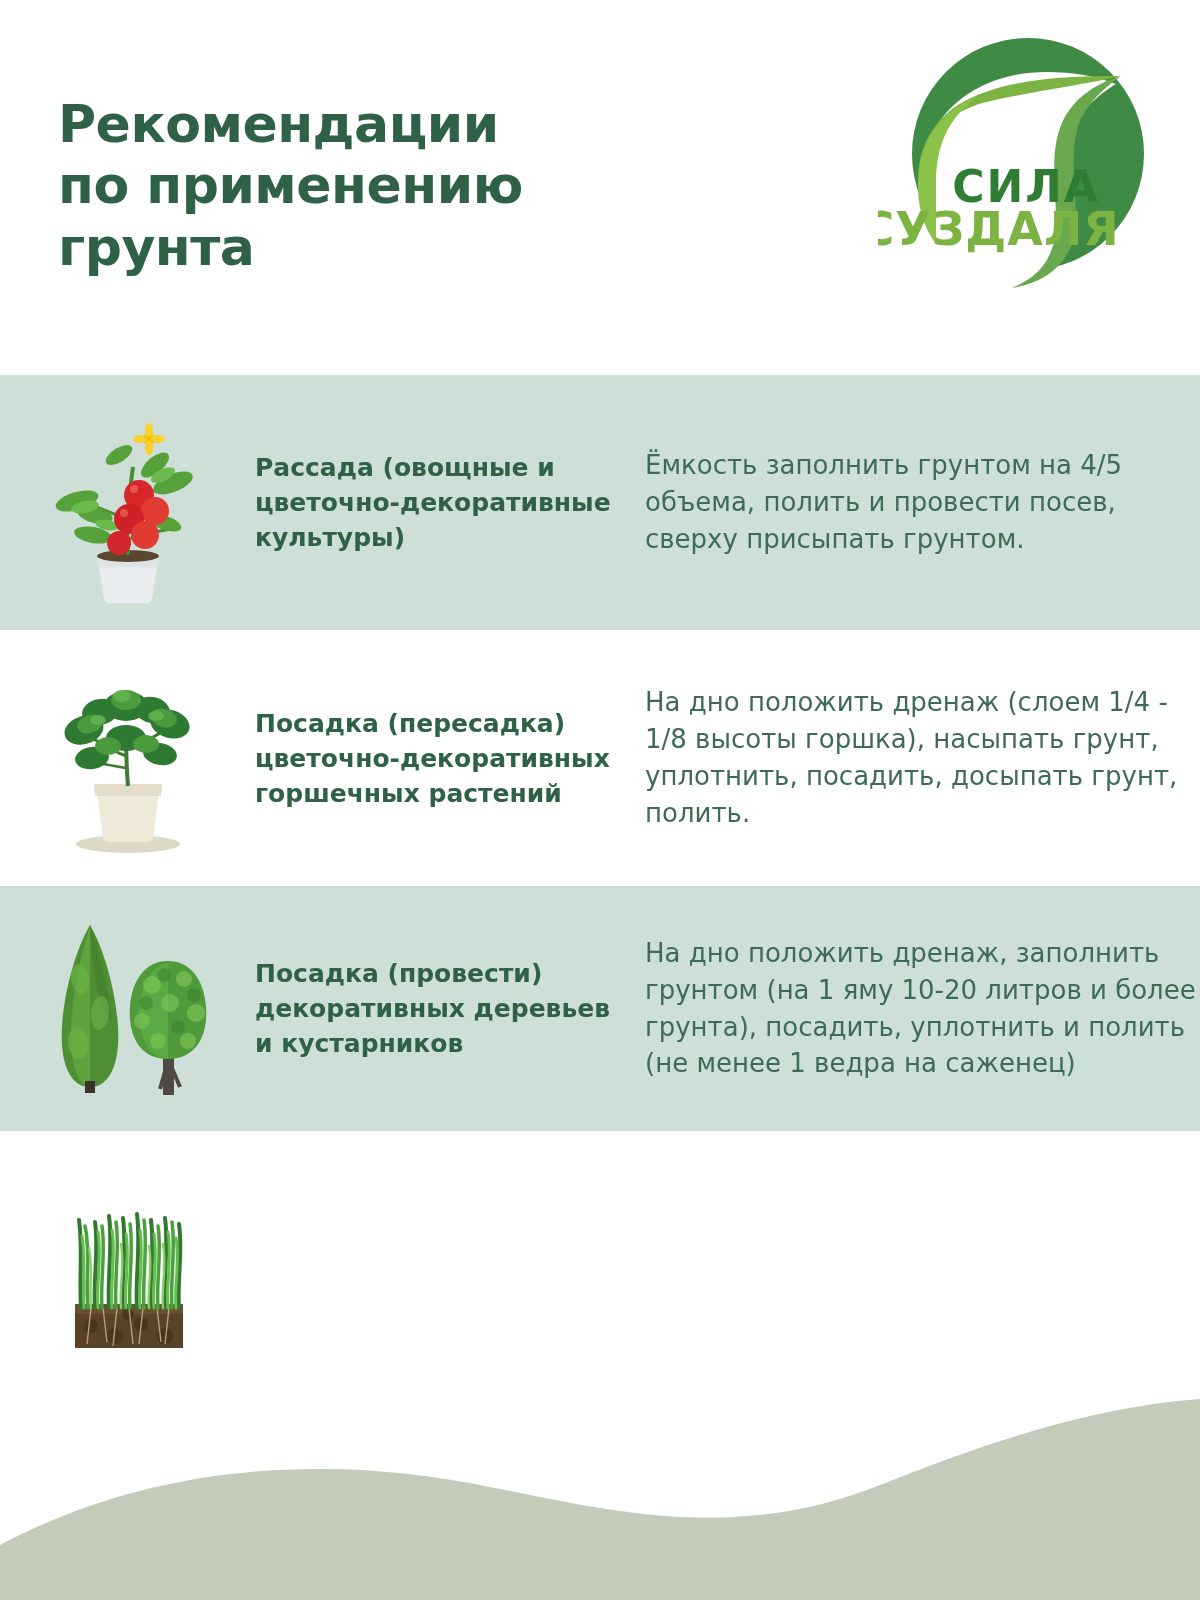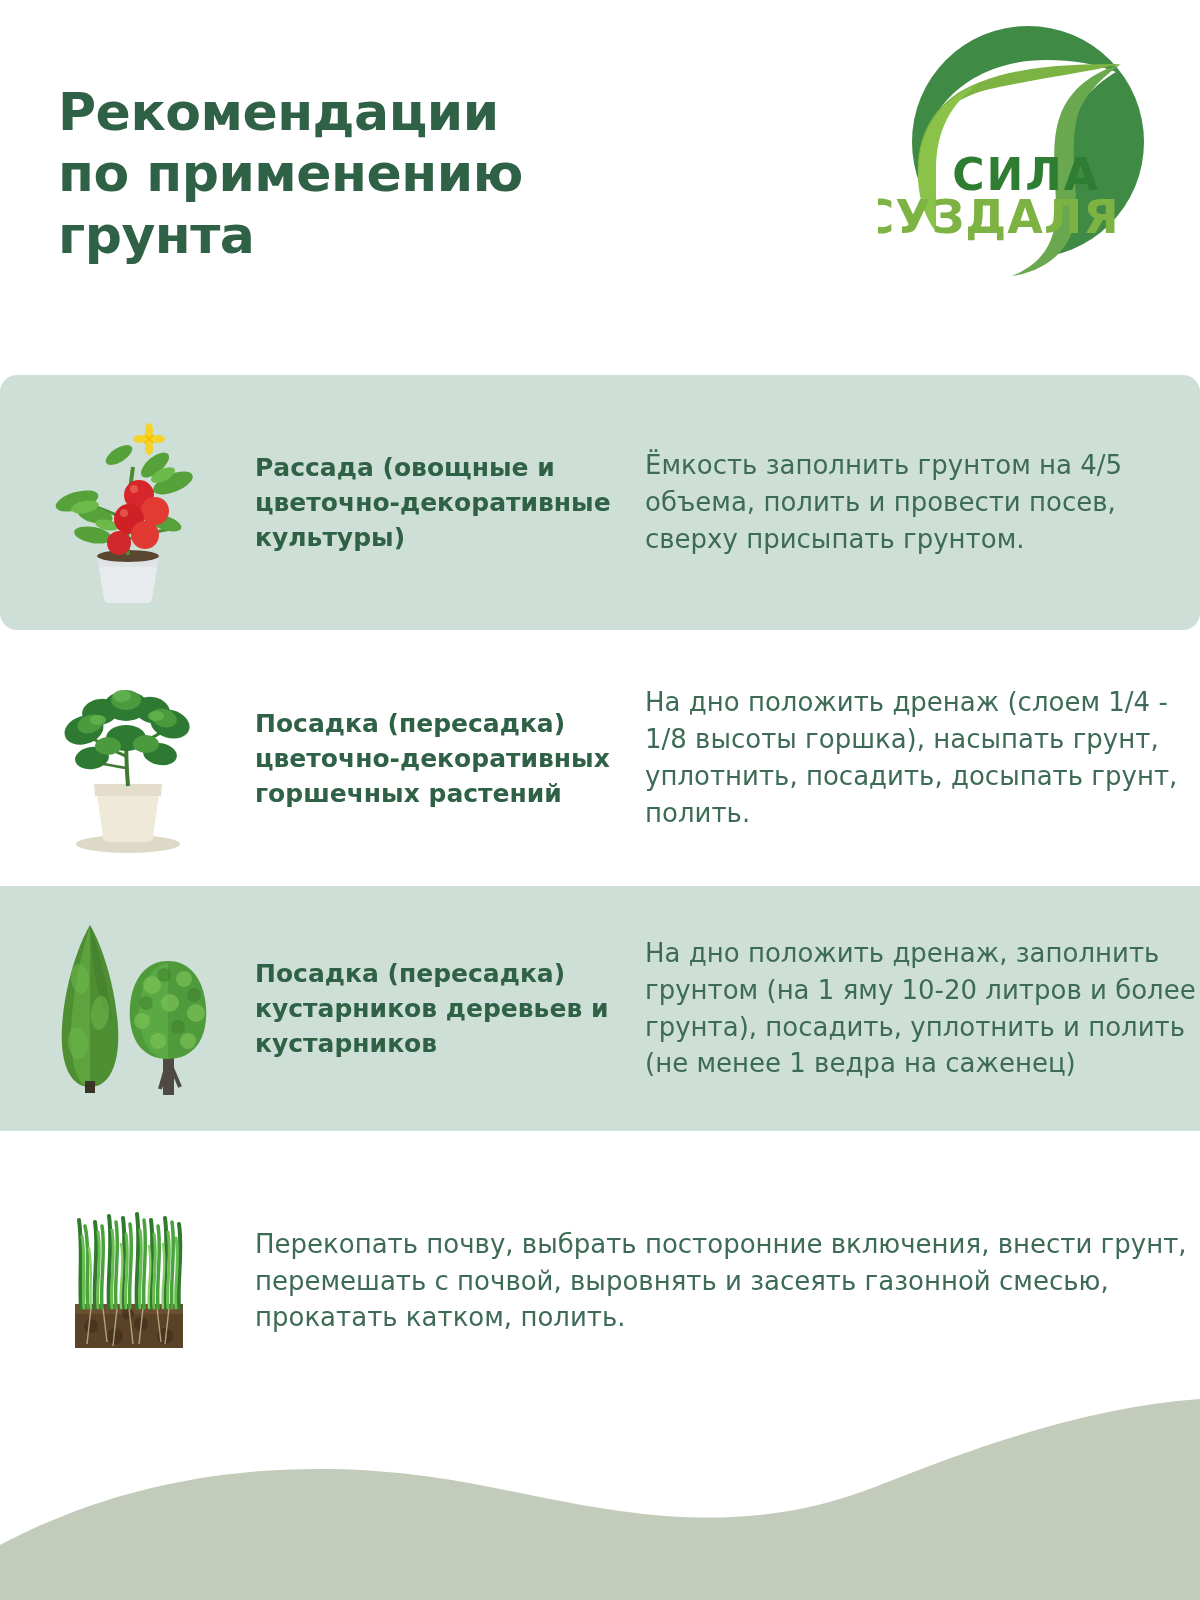--- a/index.html
+++ b/index.html
@@ -15,21 +15,21 @@
     position: relative;
     width: 1200px;
     height: 1600px;
     overflow: hidden;
     background: #ffffff;
   }
 
   
   .header {
     position: absolute;
-    top: 0; left: 0;
+    top: 12px; left: 0;
     width: 1200px;
     height: 375px;
   }
 
   .page-title {
     position: absolute;
     left: 58px;
     top: 82px;
     width: 620px;
     font-size: 52px;
@@ -86,21 +86,21 @@
 
   .row-desc {
     flex: 1;
     font-size: 26px;
     line-height: 1.42;
     font-weight: 400;
     color: #3d6b56;
   }
 
   
-  .row-1 { height: 255px; border-radius: 17px; }
+  .row-1 { height: 255px; }
   .row-2 { height: 256px; }
   .row-3 { height: 245px; }
   .row-4 { height: 300px; }
 
   
   .wave {
     position: absolute;
     left: 0;
     bottom: 0;
     width: 1200px;
@@ -274,21 +274,21 @@
             <circle cx="160" cy="132" r="8"></circle>
           </g>
           <g fill="#3d7a2b" opacity=".45">
             <circle cx="136" cy="66" r="7"></circle>
             <circle cx="166" cy="86" r="7"></circle>
             <circle cx="118" cy="94" r="7"></circle>
             <circle cx="150" cy="118" r="7"></circle>
           </g>
         </svg>
       </div>
-      <div class="row-title">Посадка (пересадка) кустарников деревьев и кустарников</div>
+      <div class="row-title">Посадка (провести) декоративных деревьев и кустарников</div>
       <div class="row-desc">На дно положить дренаж, заполнить грунтом (на 1 яму 10-20 литров и более грунта), посадить, уплотнить и полить (не менее 1 ведра на саженец)</div>
     </div>
 
     <div class="row row-4 plain">
       <div class="row-media">
         <svg width="190" height="190" viewBox="0 0 190 190">
           <defs>
             <clipPath id="turfclip">
                 <rect x="42" y="20" width="108" height="142"></rect>
               </clipPath>
@@ -348,21 +348,20 @@
               <g stroke="#86cf66" stroke-width="2.4">
                 <path d="M58,122 C56,104 60,84 56,62"></path>
                 <path d="M88,122 C86,102 92,80 88,58"></path>
                 <path d="M116,122 C114,104 120,82 116,60"></path>
                 <path d="M130,122 C128,102 134,80 130,58"></path>
               </g>
             </g>
           </g>
         </svg>
       </div>
-      <div class="row-desc">Перекопать почву, выбрать посторонние включения, внести грунт, перемешать с почвой, выровнять и засеять газонной смесью, прокатать катком, полить.</div>
     </div>
 
   </div>
 
   <svg class="wave" viewBox="0 0 1200 215" preserveAspectRatio="none">
     <path d="M0,160 C90,112 200,82 330,84 C450,86 520,112 620,126
              C720,140 800,132 880,100 C980,60 1090,22 1200,14
              L1200,215 L0,215 Z" fill="#c3cbbb"></path>
   </svg>
 

